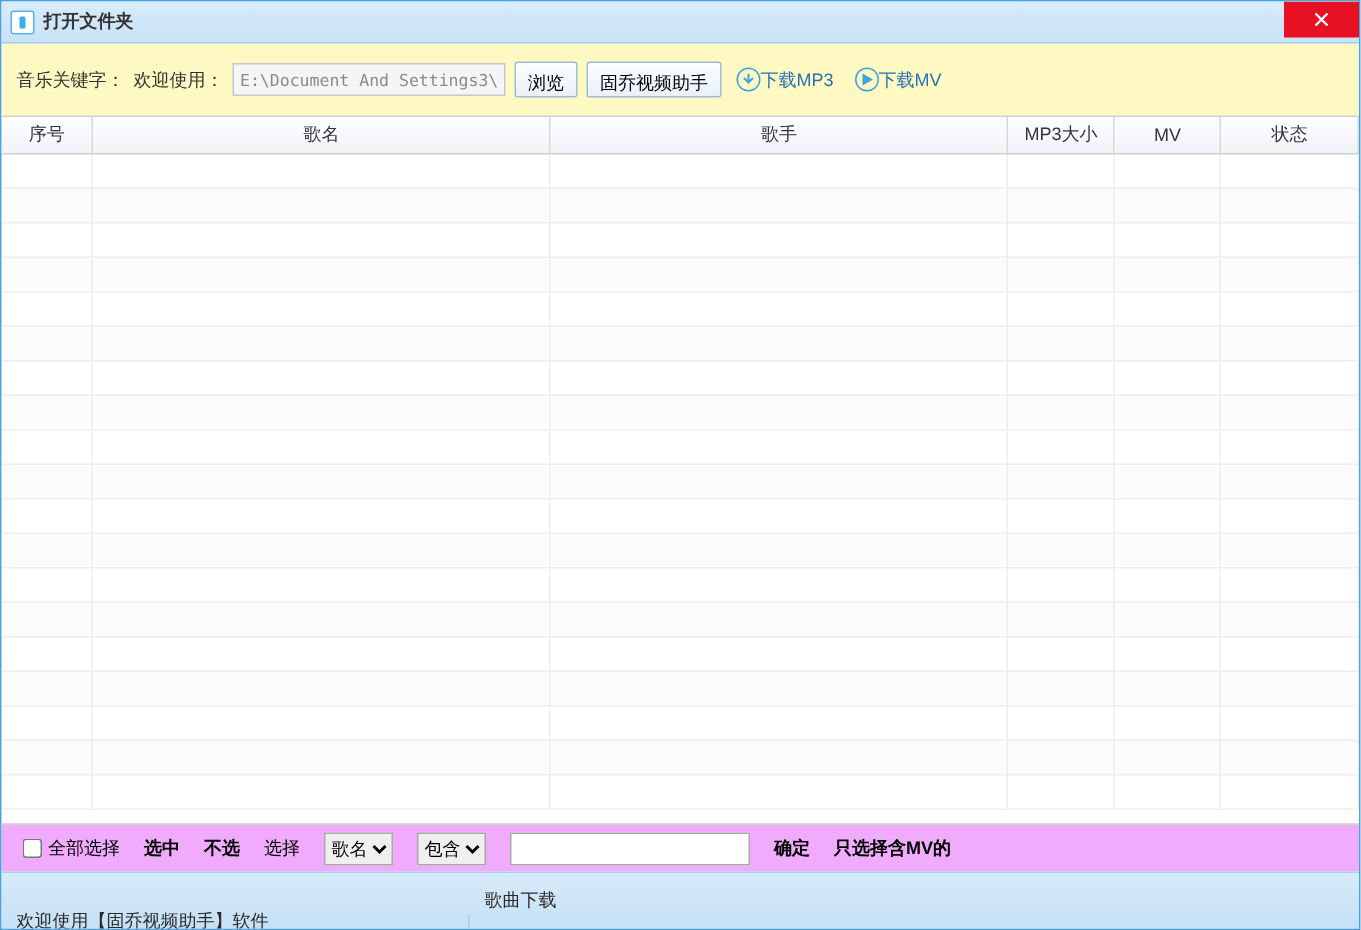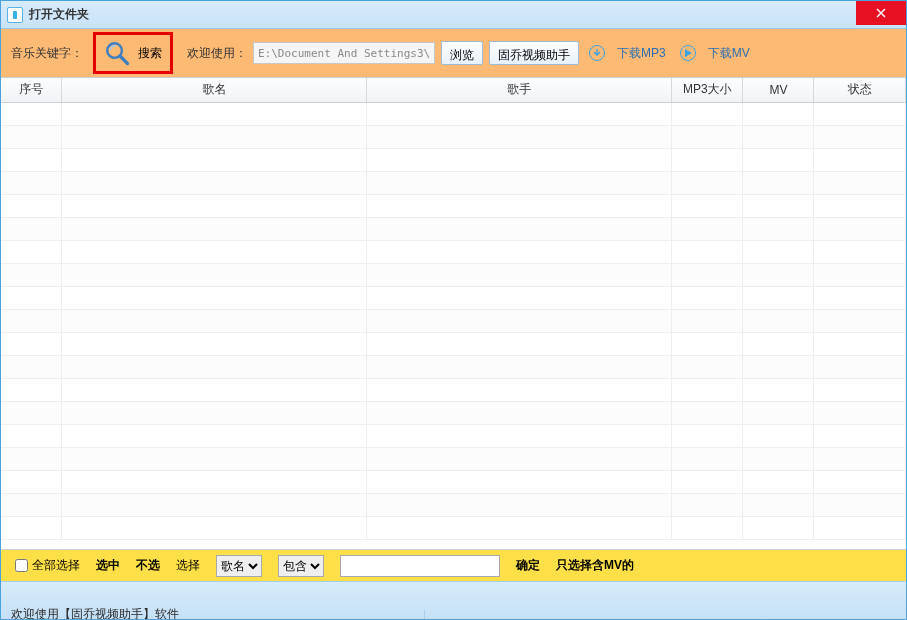--- a/index.html
+++ b/index.html
@@ -41,21 +41,21 @@
   }
   .titlebar .close-btn svg { width: 10px; height: 10px; stroke: #fff; stroke-width: 1.5; }
 
   
   .toolbar {
     height: 48px;
     display: flex;
     align-items: center;
     padding: 0 10px;
     gap: 6px;
-    background: #fdba74;
+    background: #fef9c3;
   }
   .lbl { color: #333; white-space: nowrap; }
   .kw-input {
     width: 160px; height: 26px;
     border: 1px solid #7eb4e0;
     text-align: center;
     font-size: 13px;
     padding: 0 6px;
   }
   .search-group {
@@ -81,21 +81,21 @@
     height: 24px;
     border: 1px solid #9fbcd6;
     background: linear-gradient(#fdfeff,#e8f1fa);
     padding: 0 8px;
     cursor: pointer;
     font-size: 12px;
     display: flex; align-items: flex-end;
     border-radius: 2px;
   }
   .link-btn {
-    display: flex; align-items: center; gap: 12px;
+    display: flex; align-items: center; gap: 0;
     color: #2a6fb5; cursor: pointer;
     padding: 0 4px;
   }
   .link-btn .circ {
     width: 16px; height: 16px; border-radius: 50%;
     border: 1.5px solid #3da2e0;
     display: flex; align-items: center; justify-content: center;
   }
   .link-btn .circ svg { width: 8px; height: 8px; fill: #3da2e0; }
 
@@ -122,21 +122,21 @@
   }
   tbody tr:nth-child(even) td { background: #fcfcfd; }
 
   
   .filterbar {
     height: 32px;
     border-top: 1px solid #d0d0d0;
     display: flex; align-items: center;
     padding: 0 14px;
     gap: 16px;
-    background: #fde047;
+    background: #f0abfc;
   }
   .filterbar label.chk { display: flex; align-items: center; gap: 4px; cursor: pointer; }
   .filterbar select {
     height: 22px; border: 1px solid #a9a9a9; font-size: 12px;
   }
   .filterbar input[type=text].ftxt {
     width: 160px; height: 22px; border: 1px solid #a9a9a9; padding: 0 4px;
   }
   .filterbar .link { cursor: pointer; font-weight: bold; }
 
@@ -146,21 +146,21 @@
     background: linear-gradient(#d7ebfa,#c5e0f6);
     border-top: 1px solid #a9cdeb;
     display: flex;
   }
   .statusbar .cell {
     display: flex; align-items: center;
     padding: 0 10px;
     color: #2a2a2a;
     border-right: 1px solid #a9cdeb;
   }
-  .statusbar .cell.left { width: 424px; margin-top: 28px; }
+  .statusbar .cell.left { width: 312px; margin-top: 28px; }
   .statusbar .cell.right { flex: 1; border-right: none; }
 </style>
 </head>
 <body>
 
 <div class="titlebar">
   <div class="app-icon">
     <svg viewBox="0 0 10 10">
         <rect x="3" y="1" width="4" height="8" rx="1" fill="#37b0e8"></rect>
       </svg>
@@ -169,28 +169,20 @@
   <div class="close-btn">
     <svg viewBox="0 0 10 10">
         <line x1="1" y1="1" x2="9" y2="9"></line>
         <line x1="9" y1="1" x2="1" y2="9"></line>
       </svg>
   </div>
 </div>
 
 <div class="toolbar">
   <span class="lbl">音乐关键字：</span>
-  <div class="search-group">
-    <svg class="mag" viewBox="0 0 32 32">
-      <circle cx="13" cy="13" r="9" fill="none" stroke="#3e7fc1" stroke-width="3"></circle>
-      <line x1="20" y1="20" x2="29" y2="29" stroke="#3e7fc1" stroke-width="4" stroke-linecap="round"></line>
-      <path d="M8 12 a6 6 0 0 1 6 -5" fill="none" stroke="#9ec9ef" stroke-width="2"></path>
-    </svg>
-    <span>搜索</span>
-  </div>
   <span class="lbl">欢迎使用：</span>
   <input class="save-input" type="text" readonly="" value="E:\Document And Settings3\Adm" style="">
   <button class="btn">
       <span>浏览</span>
     </button>
   <button class="btn">
       <span>固乔视频助手</span>
     </button>
   <div class="link-btn">
     <span class="circ">
@@ -397,13 +389,14 @@
   <span>选择</span>
   <select id="sel-field"><option>歌名</option></select>
   <select id="sel-op"><option>包含</option></select>
   <input type="text" class="ftxt" value="" style="">
   <span class="link">确定</span>
   <span class="link">只选择含MV的</span>
 </div>
 
 <div class="statusbar">
   <div class="cell left">欢迎使用【固乔视频助手】软件</div>
+  <div class="cell right">歌曲下载</div>
 </div>
 
 </body></html>

